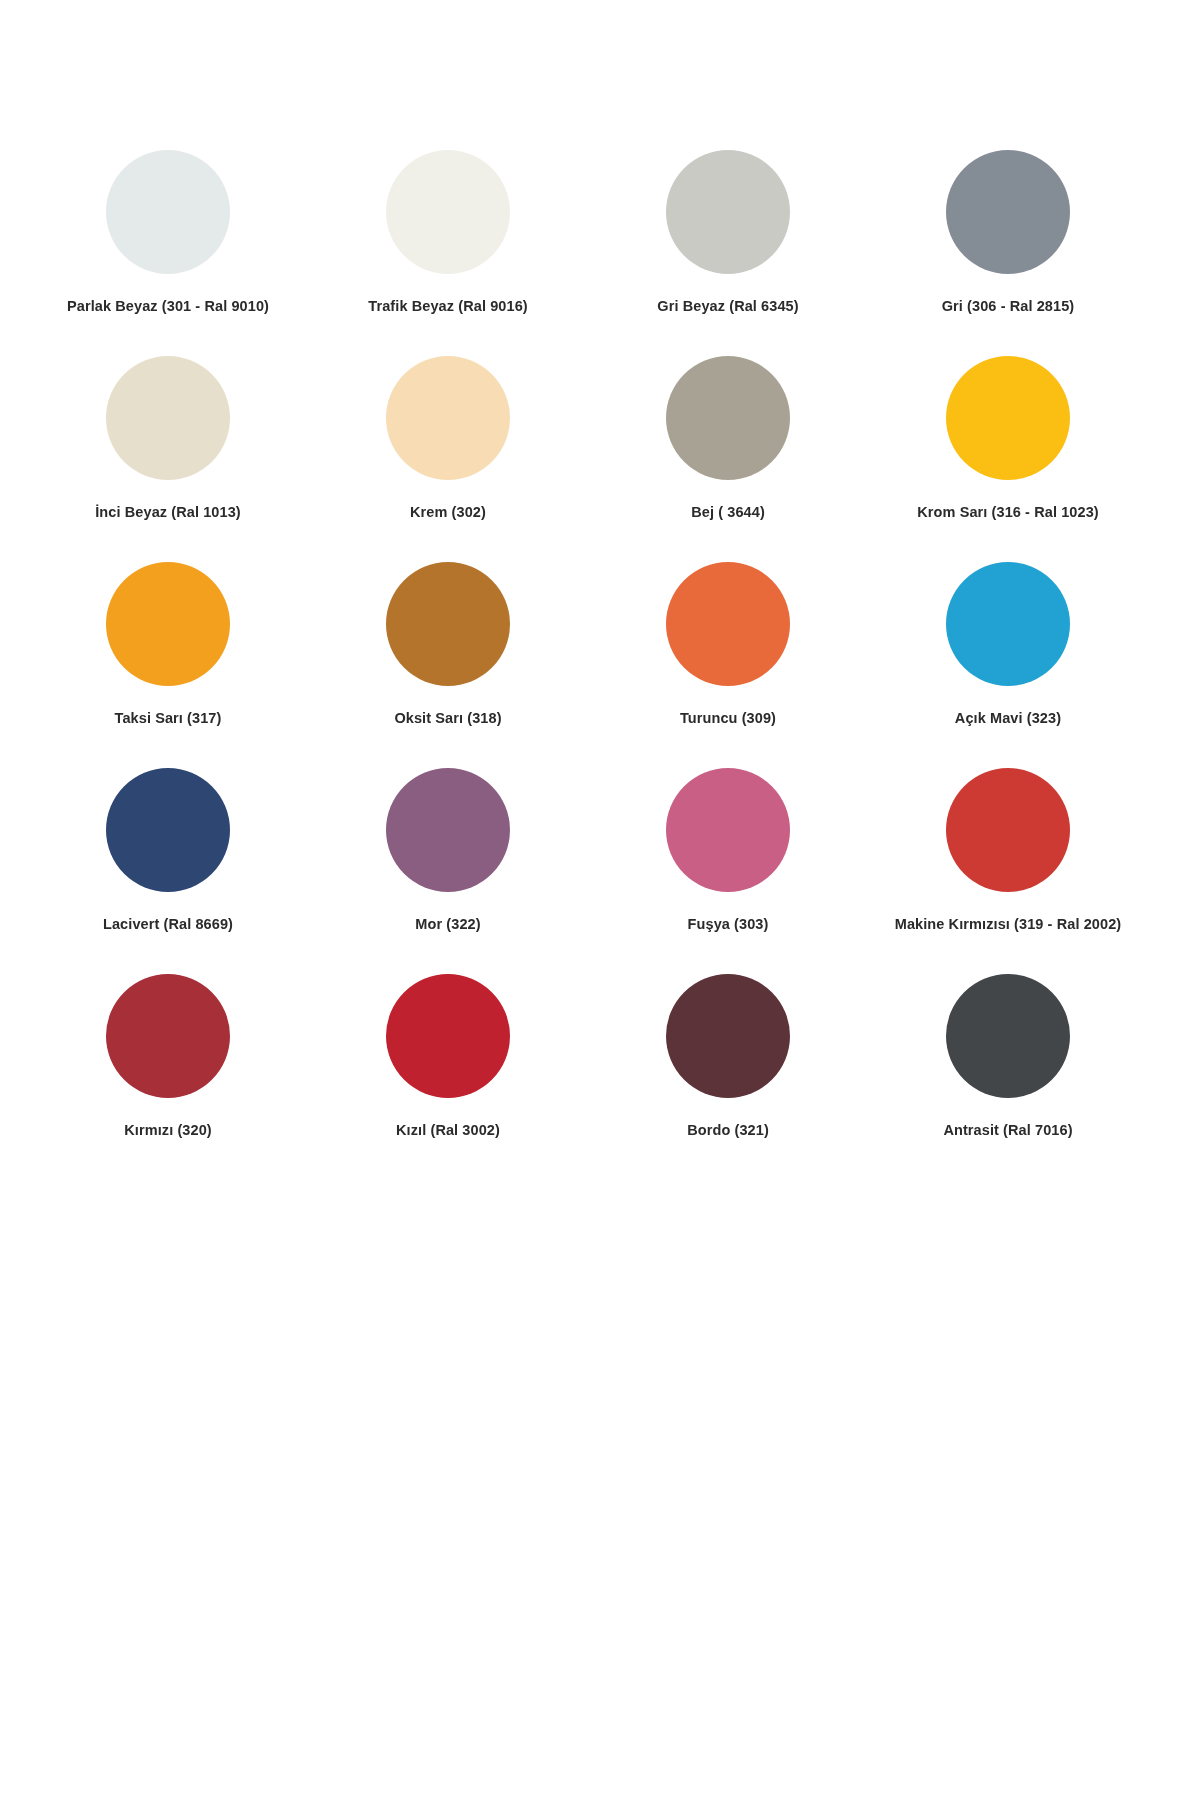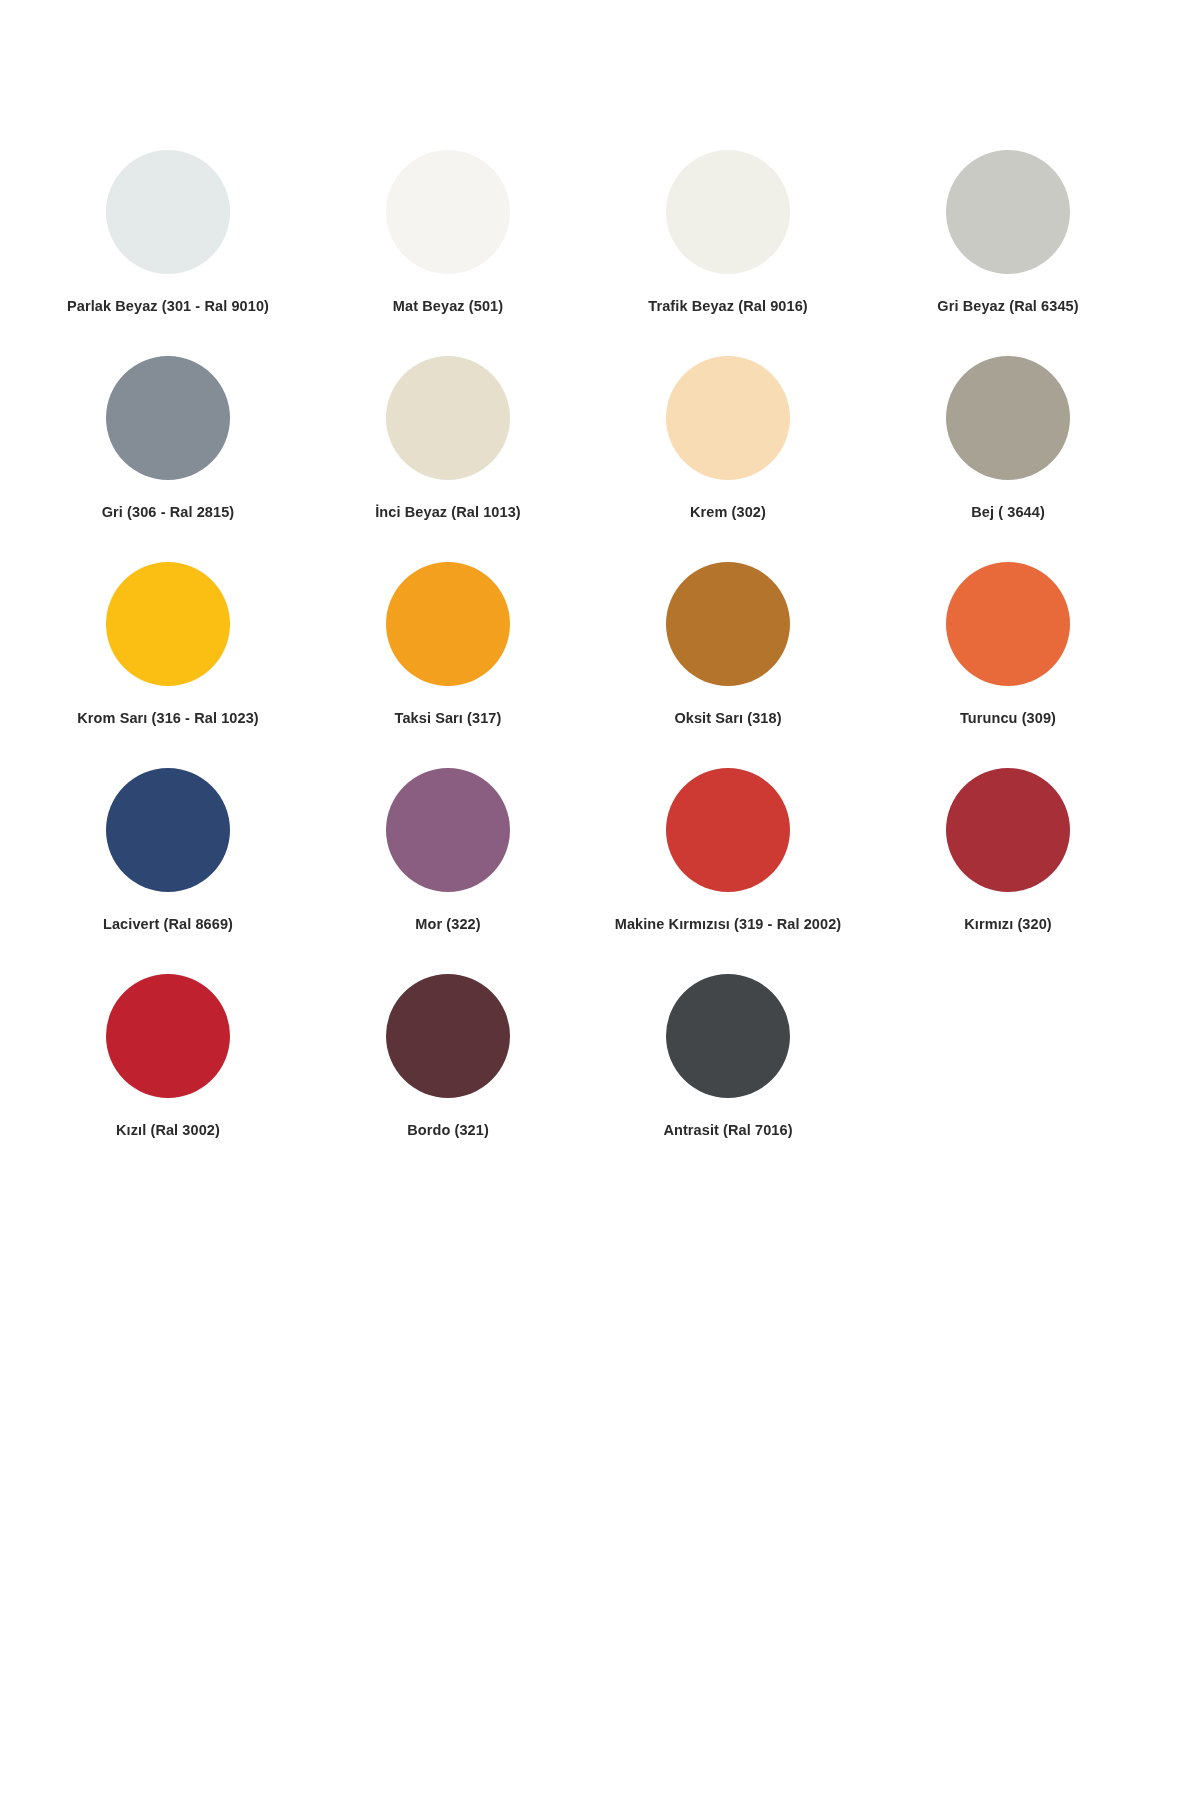--- a/index.html
+++ b/index.html
@@ -62,24 +62,20 @@
 </head>
 <body style="background-color: rgb(255, 255, 255);">
 
 <div class="palette-page">
   <div class="swatch-grid" id="swatch-grid">
       <div class="swatch-cell">
         <div class="swatch-dot" style="background-color: rgb(228, 233, 233);"></div>
         <div class="swatch-label">Parlak Beyaz (301 - Ral 9010)</div>
       </div>
       <div class="swatch-cell">
-        <div class="swatch-dot" style="background-color: rgb(245, 244, 241);"></div>
-        <div class="swatch-label">Mat Beyaz (501)</div>
-      </div>
-      <div class="swatch-cell">
         <div class="swatch-dot" style="background-color: rgb(241, 240, 232);"></div>
         <div class="swatch-label">Trafik Beyaz (Ral 9016)</div>
       </div>
       <div class="swatch-cell">
         <div class="swatch-dot" style="background-color: rgb(201, 202, 196);"></div>
         <div class="swatch-label">Gri Beyaz (Ral 6345)</div>
       </div>
       <div class="swatch-cell">
         <div class="swatch-dot" style="background-color: rgb(132, 140, 150);"></div>
         <div class="swatch-label">Gri (306 - Ral 2815)</div>
@@ -106,26 +102,34 @@
       </div>
       <div class="swatch-cell">
         <div class="swatch-dot" style="background-color: rgb(181, 116, 44);"></div>
         <div class="swatch-label">Oksit Sarı (318)</div>
       </div>
       <div class="swatch-cell">
         <div class="swatch-dot" style="background-color: rgb(232, 105, 58);"></div>
         <div class="swatch-label">Turuncu (309)</div>
       </div>
       <div class="swatch-cell">
+        <div class="swatch-dot" style="background-color: rgb(34, 162, 210);"></div>
+        <div class="swatch-label">Açık Mavi (323)</div>
+      </div>
+      <div class="swatch-cell">
         <div class="swatch-dot" style="background-color: rgb(45, 70, 114);"></div>
         <div class="swatch-label">Lacivert (Ral 8669)</div>
       </div>
       <div class="swatch-cell">
         <div class="swatch-dot" style="background-color: rgb(138, 94, 128);"></div>
         <div class="swatch-label">Mor (322)</div>
+      </div>
+      <div class="swatch-cell">
+        <div class="swatch-dot" style="background-color: rgb(201, 95, 132);"></div>
+        <div class="swatch-label">Fuşya (303)</div>
       </div>
       <div class="swatch-cell">
         <div class="swatch-dot" style="background-color: rgb(204, 58, 51);"></div>
         <div class="swatch-label">Makine Kırmızısı (319 - Ral 2002)</div>
       </div>
       <div class="swatch-cell">
         <div class="swatch-dot" style="background-color: rgb(166, 47, 56);"></div>
         <div class="swatch-label">Kırmızı (320)</div>
       </div>
       <div class="swatch-cell">

